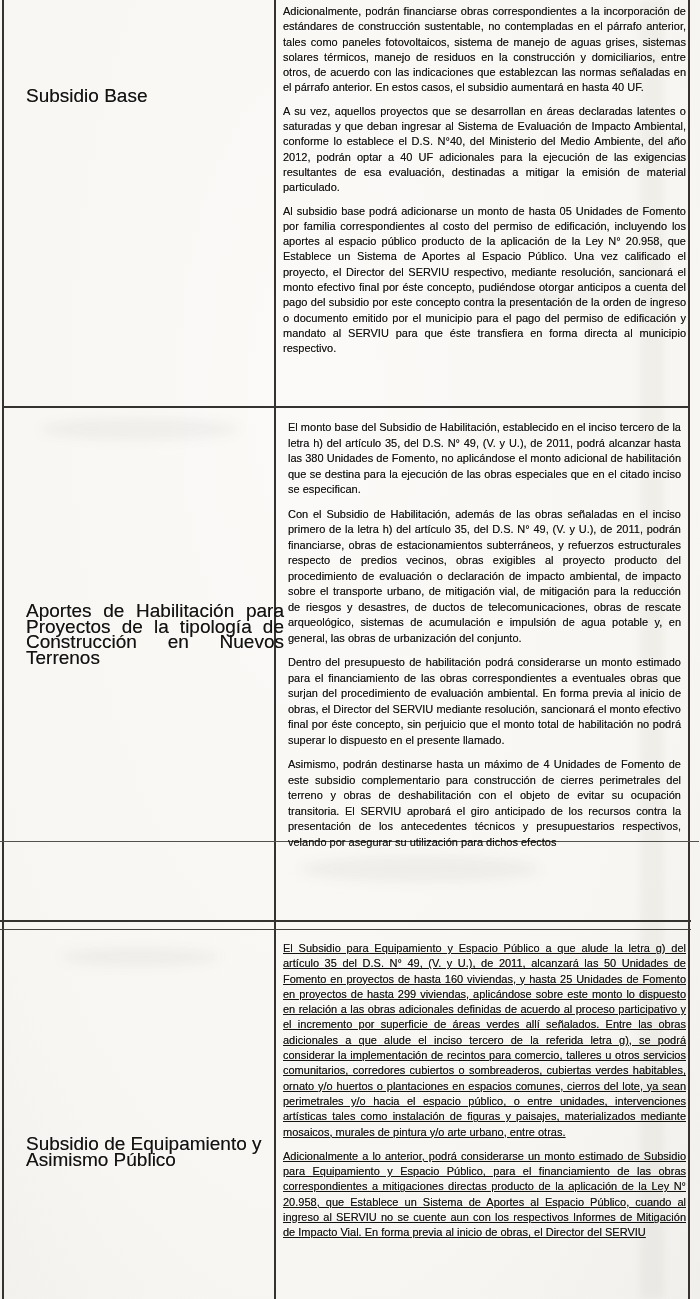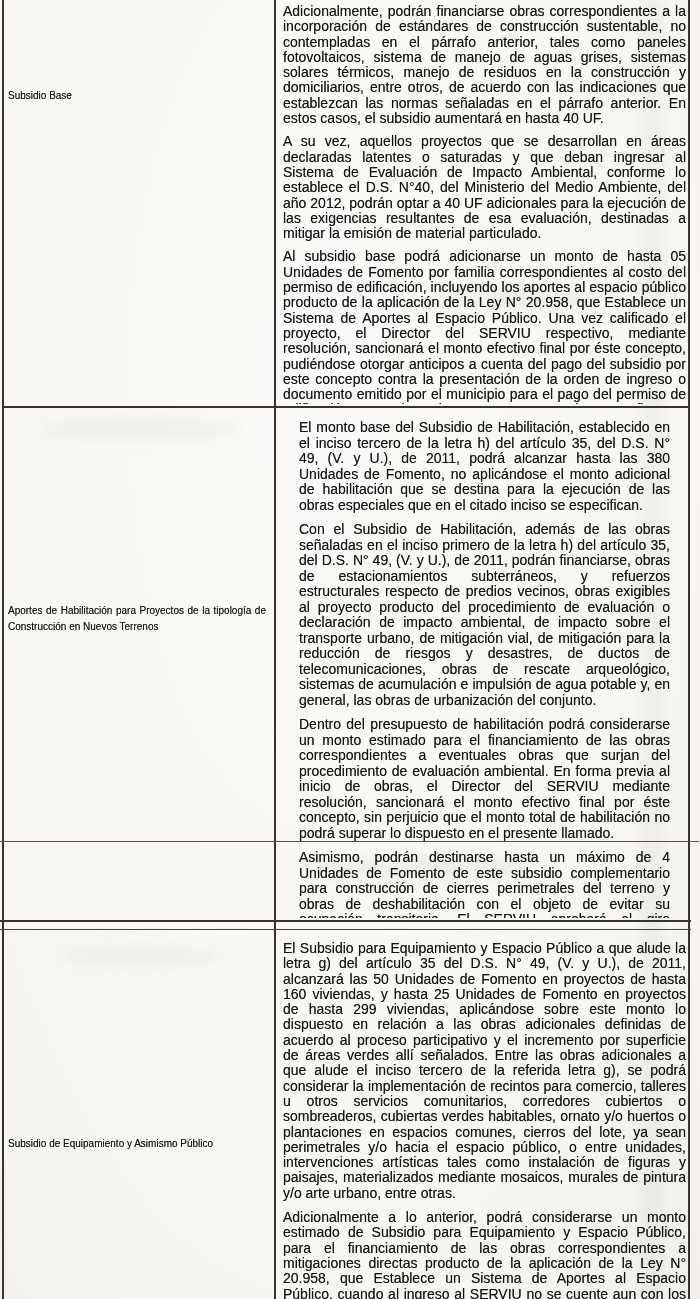--- a/index.html
+++ b/index.html
@@ -17,33 +17,33 @@
   .vline{position:absolute;top:0;height:1299px;width:1.6px;background:#35322f;}
   .v-left{left:2px;}
   .v-divider{left:274px;}
   .v-right{left:688px;}
   .hline{position:absolute;left:2px;width:688px;height:1.7px;background:#35322f;}
   .h-row1-bottom{top:406px;}
   .h-seam{top:841px;left:0;width:699px;height:1.3px;background:#55504b;}
   .h-row2-bottom{top:920px;left:0;width:691px;}
   .h-page2-top{top:929px;left:0;width:691px;height:1.3px;background:#454240;}
   
-  .label-cell{position:absolute;left:8px;width:258px;font-size:10px;line-height:15.6px;
+  .label-cell{position:absolute;left:26px;width:258px;font-size:19px;line-height:15.6px;
     text-shadow:0 0 .4px rgba(20,18,16,.55);}
   .label-row1{top:88px;}
   .label-row2{top:603px;text-align:justify;}
   .label-row3{top:1136px;width:262px;}
   .text-cell{position:absolute;left:283px;width:403px;overflow:hidden;
-    font-size:14px;text-align:justify;
+    font-size:11px;text-align:justify;
     text-shadow:0 0 .4px rgba(20,18,16,.55);}
   .text-row1{top:4px;max-height:400px;line-height:15.3px;}
   .text-row2{top:420px;max-height:498px;line-height:15.5px;}
-  .text-row3{top:941px;height:358px;line-height:15.3px;}
+  .text-row3{top:941px;height:358px;line-height:15.3px;text-decoration:underline;}
   .text-row1 p{margin:0 0 8px;}
-  .text-row2 p{margin:0 16px 9px;}
+  .text-row2 p{margin:0 5px 9px;}
   .text-row3 p{margin:0 0 9px;}
   
   .streak{position:absolute;top:0;left:640px;width:24px;height:1299px;
     background:rgba(110,104,96,0.055);filter:blur(3px);}
   .smudge{position:absolute;background:rgba(60,56,50,0.05);border-radius:50%;filter:blur(6px);}
   .smudge-a{left:40px;top:418px;width:200px;height:22px;}
   .smudge-b{left:300px;top:856px;width:240px;height:26px;}
   .smudge-c{left:60px;top:948px;width:160px;height:18px;}
   .smudge-d{left:420px;top:290px;width:180px;height:20px;}
 </style>

